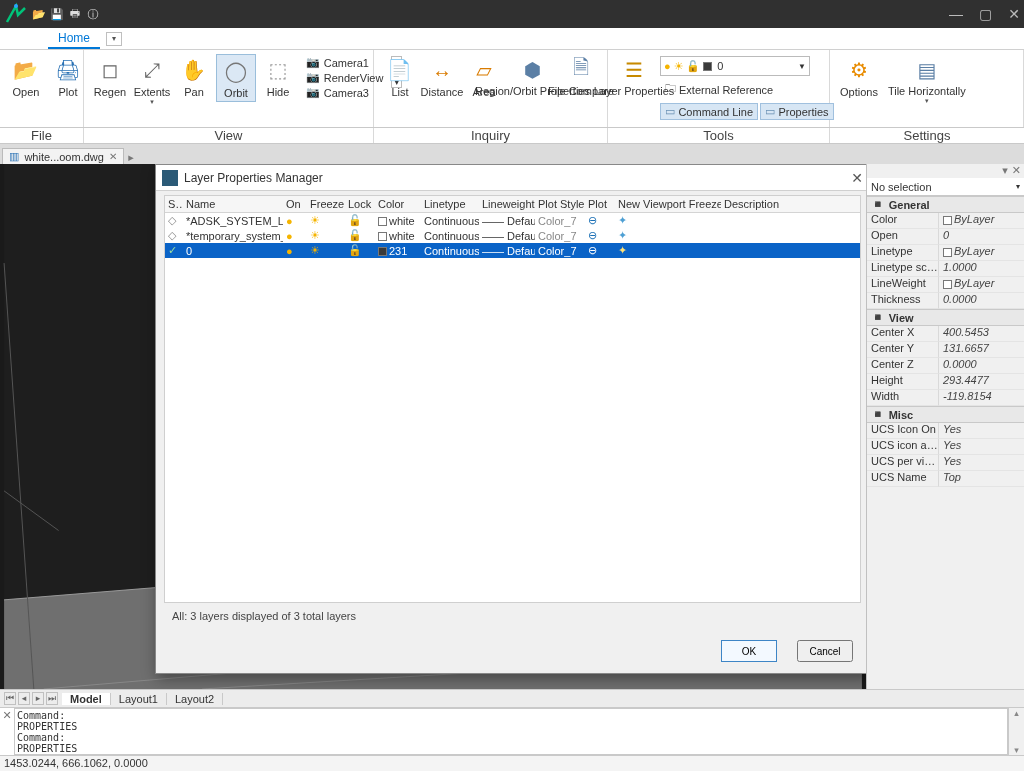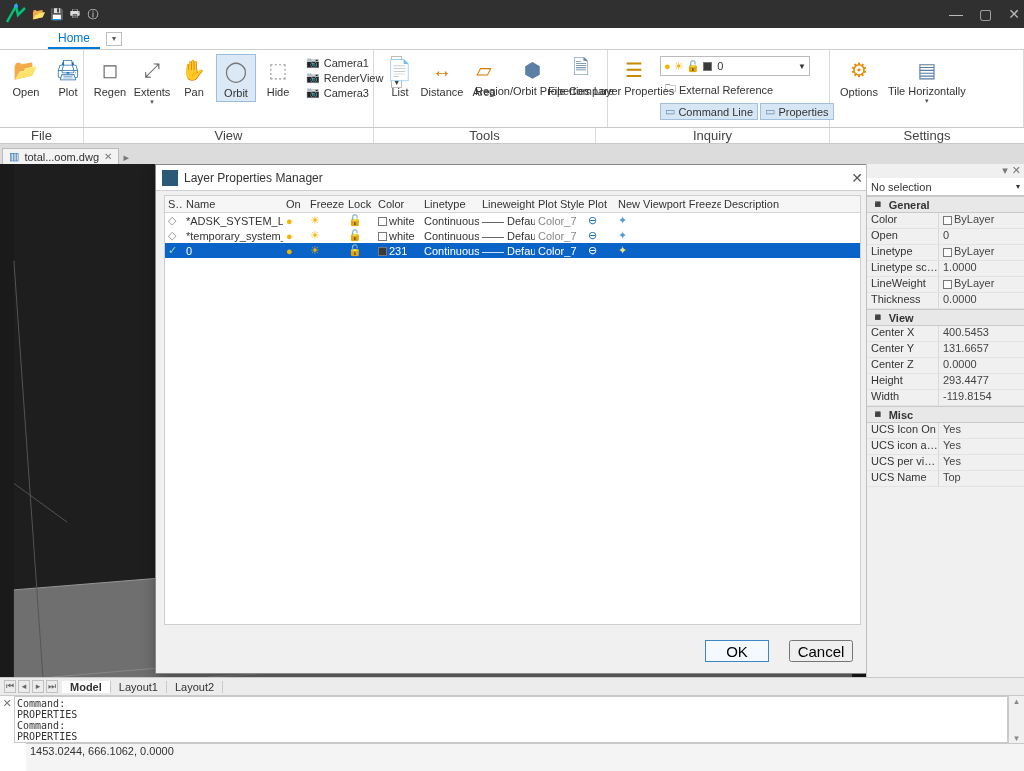--- a/index.html
+++ b/index.html
@@ -47,55 +47,55 @@
 
 .main { flex: 1; display: flex; min-height: 0; position: relative; background: #1a1a1a; }
 .viewport { flex: 1; position: relative; overflow: hidden; }
 .viewport svg { width: 100%; height: 100%; }
 .props { width: 158px; background: #f0f0f0; border-left: 1px solid #c0c0c0; display: flex; flex-direction: column; font-size: 11px; }
 .props .sel { height: 18px; border-bottom: 1px solid #c9c9c9; display: flex; align-items: center; padding: 0 4px; background: #fff; }
 .props .sel .arrow { margin-left: auto; font-size: 8px; }
 .props .phdr { background: #e8e8e8; font-weight: bold; padding: 1px 4px; border-top: 1px solid #c9c9c9; border-bottom: 1px solid #c9c9c9; display: flex; align-items: center; gap: 4px; }
 .props .prow { display: flex; height: 16px; }
 .props .prow .k { width: 72px; padding-left: 4px; border-right: 1px solid #d9d9d9; border-bottom: 1px solid #e4e4e4; white-space: nowrap; overflow: hidden; text-overflow: ellipsis; }
-.props .prow .v { flex: 1; padding-left: 4px; border-bottom: 1px solid #e4e4e4; color: #444; white-space: nowrap; overflow: hidden; }
+.props .prow .v { flex: 1; padding-left: 4px; border-bottom: 1px solid #e4e4e4; color: #444; white-space: nowrap; overflow: hidden; font-style: italic; }
 
 
 .dialog { position: absolute; left: 155px; top: 0; width: 715px; height: 510px; background: #f0f0f0; border: 1px solid #888; box-shadow: 2px 4px 14px rgba(0,0,0,.4); display: flex; flex-direction: column; z-index: 50; }
 .dialog .dtitle { height: 26px; background: #fff; display: flex; align-items: center; padding: 0 6px; border-bottom: 1px solid #d0d0d0; }
 .dialog .dtitle .dicon { width: 16px; height: 16px; background: #2b5a77; margin-right: 6px; }
 .dialog .dtitle .dclose { margin-left: auto; font-size: 14px; color: #555; cursor: pointer; }
 .dialog .dsub { height: 26px; display: flex; align-items: center; padding: 0 8px; background: #eaeaea; }
 .dialog .dsub .search { margin-left: auto; width: 98px; height: 18px; border: 1px solid #c4c4c4; background: #fff; display: flex; align-items: center; padding: 0 3px; color: #aaa; font-size: 10px; }
 .dialog .dsub .search .mag { margin-left: auto; }
 .dialog .dbody { flex: 1; margin: 4px 8px; background: #fff; border: 1px solid #cfcfcf; display: flex; flex-direction: column; overflow: hidden; }
 .dialog table { width: 100%; border-collapse: collapse; font-size: 11px; table-layout: fixed; }
 .dialog th { text-align: left; font-weight: normal; background: #f6f6f6; border-bottom: 1px solid #d4d4d4; padding: 2px 3px; white-space: nowrap; overflow: hidden; }
 .dialog td { padding: 1px 3px; white-space: nowrap; overflow: hidden; }
 .dialog tr.selrow td { background: #0a63c7; color: #fff; }
 .dialog .dstatus { height: 22px; padding: 3px 8px; font-size: 11px; color: #444; margin: 0 8px; }
 .dialog .dbtns { height: 44px; display: flex; align-items: center; justify-content: flex-end; gap: 20px; padding: 0 16px; }
-.dialog .dbtns button { width: 64px; height: 22px; font-size: 15px; }
+.dialog .dbtns button { width: 56px; height: 22px; font-size: 10px; }
 .dialog .dbtns button.ok { border: 1px solid #3d85c6; background: #f3f9ff; }
 
 
 .layouttabs { height: 18px; background: #ececec; border-top: 1px solid #c9c9c9; display: flex; align-items: center; font-size: 11px; }
 .layouttabs .nav { display: flex; gap: 2px; padding: 0 4px; }
 .layouttabs .nav span { width: 12px; text-align: center; color: #666; border: 1px solid #c0c0c0; font-size: 9px; }
 .layouttabs .ltab { padding: 0 8px; border-right: 1px solid #c9c9c9; }
 .layouttabs .ltab.active { background: #fff; font-weight: bold; }
 
 
 .cmdlog { height: 48px; border-top: 1px solid #c9c9c9; display: flex; }
 .cmdlog .closex { width: 14px; text-align: center; color: #777; padding-top: 1px; }
 .cmdlog .log { flex: 1; font-family: Consolas, monospace; font-size: 10px; line-height: 11px; padding: 1px 2px; overflow: hidden; background: #fff; border: 1px solid #c9c9c9; }
 .cmdlog .sb { width: 16px; background: #f0f0f0; border-left: 1px solid #c9c9c9; display: flex; flex-direction: column; justify-content: space-between; align-items: center; color: #888; font-size: 9px; }
 
 
-.statusbar { height: 28px; background: #f4f4f4; border-top: 1px solid #c9c9c9; font-size: 11px; padding: 1px 4px; margin-left: 26px; }
+.statusbar { height: 16px; background: #f4f4f4; border-top: 1px solid #c9c9c9; font-size: 11px; padding: 1px 4px; }
 
 .sun { color: #f5b400; }
 .snow { color: #f5b400; }
 .lock { color: #d9a400; }
 .sw { display: inline-block; width: 9px; height: 9px; border: 1px solid #777; vertical-align: middle; margin-right: 2px; }
 </style>
 </head>
 <body>
 
 <div class="titlebar">
@@ -251,29 +251,29 @@
 Horizontally</span>
           <span style="font-size:7px;color:#555">▾</span>
         </div>
     </div>
   </div>
 </div>
 
 <div class="sectionrow">
   <div style="width:84px">File</div>
   <div style="width:290px">View</div>
+  <div style="width:234px">Inquiry</div>
   <div style="width:222px">Tools</div>
-  <div style="width:234px">Inquiry</div>
   <div style="flex:1;border-right:none">Settings</div>
 </div>
 
 <div class="doctabs">
   <div class="dtab">
     <span style="color:#2a72b5">▥</span>
-    <span>total...oom.dwg</span>
+    <span>white...oom.dwg</span>
     <span class="x">✕</span>
   </div>
   <span style="margin-left:4px;color:#777">▸</span>
 </div>
 
 <div class="main">
   <div class="viewport">
     <svg viewBox="0 0 866 530">
       <rect width="866" height="530" fill="#1e1e1e"></rect>
       <polygon points="0,530 866,530 866,370 0,440" fill="#6f6f6f"></polygon>
@@ -362,20 +362,21 @@
                 <td>Continuous</td>
                 <td>—— Default</td>
                 <td><span style="">Color_7</span></td>
                 <td><span style="color:#fff">⊖</span></td>
                 <td><span style="color:#ffe27a">✦</span></td>
                 <td></td>
               </tr>
             </tbody>
         </table>
       </div>
+      <div class="dstatus">All: 3 layers displayed of 3 total layers</div>
       <div class="dbtns">
         <button class="ok">OK</button>
         <button>Cancel</button>
       </div>
     </div>
   </div>
 
   <div class="props">
     <div style="height:14px;display:flex;justify-content:flex-end;padding:0 3px;color:#777">
       <span style="margin-right:4px">▾</span>

